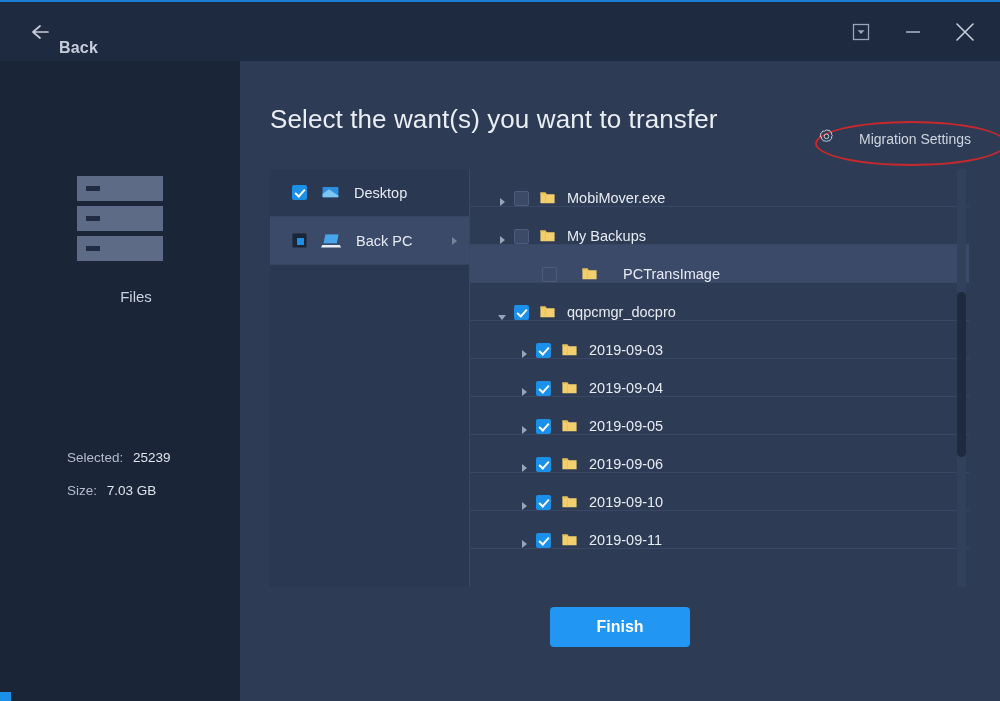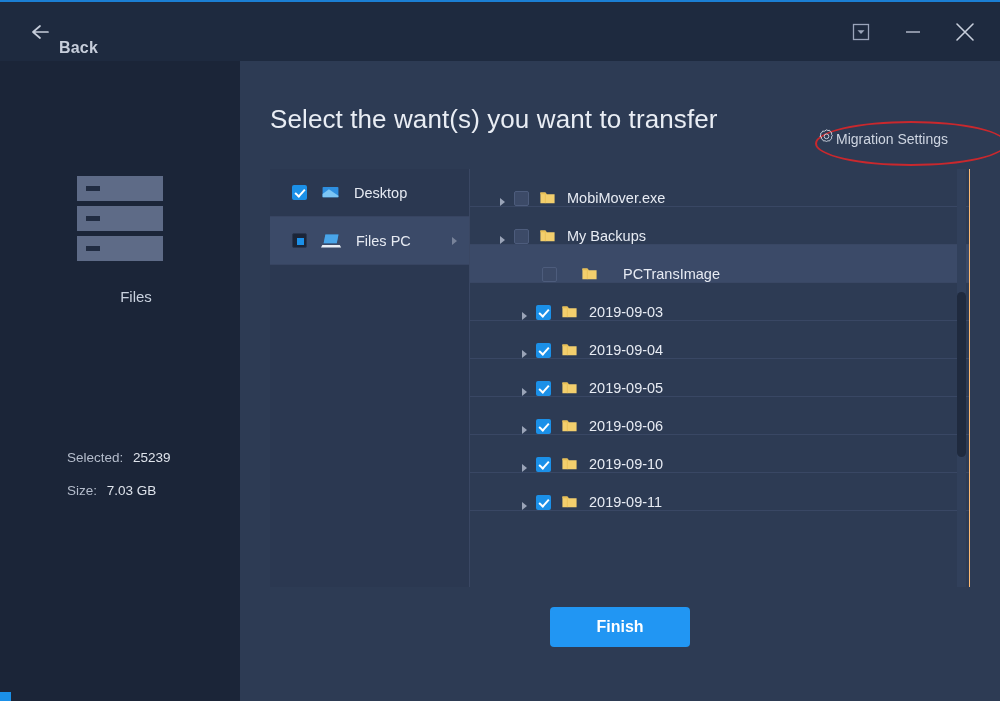--- a/index.html
+++ b/index.html
@@ -64,35 +64,35 @@
   #main {
     position: absolute; left: 240px; top: 59px; width: 760px; height: 642px;
     background: #2d3b54;
   }
   #heading {
     position: absolute; left: 30px; top: 43px;
     color: #e9edf4; font-size: 26px; font-weight: normal; letter-spacing: .1px;
   }
   #migration-settings {
     position: absolute; left: 578px; top: 67px;
-    display: flex; align-items: center; gap: 1px; cursor: pointer;
+    display: flex; align-items: center; gap: 24px; cursor: pointer;
   }
   #migration-settings .ms-label { color: #ced5e1; font-size: 14px; }
   #ms-annotation {
     position: absolute; left: 575px; top: 60px; width: 192px; height: 45px;
     border: 2.5px solid #c9282d; border-radius: 50%;
     pointer-events: none;
   }
 
   
   #browser {
     position: absolute; left: 30px; top: 108px;
     width: 700px; height: 418px;
     display: flex;
-    background: #fdba74;
+    background: #0c4a6e;
   }
   #tree {
     width: 200px; height: 418px;
     background: #2b3851;
     border-right: 1px solid #3a4763;
     overflow: hidden;
   }
   .tree-row {
     position: relative;
     height: 48px; display: flex; align-items: center;
@@ -275,21 +275,21 @@
           </div>
           <div class="tree-row selected">
             <span class="cb partial"></span>
             <span style="display: flex; margin-left: 14px;">
               <svg width="21" height="21" viewBox="0 0 24 24">
                 <path d="M5 5h15l-2 10H3Z" fill="#2e8fe0"></path>
                 <path d="M5 5h15l-2 10H3Z" fill="#5cb4ef" opacity=".6"></path>
                 <path d="M1.5 17h20l1.5 3H0Z" fill="#e8eef5"></path>
               </svg>
             </span>
-            <span class="t-label">Files PC</span>
+            <span class="t-label">Back PC</span>
             <span class="tri-right t-chevron dim"></span>
           </div>
         </div>
 
       <div id="list">
         <div class="list-row">
             <div style="width: 24px;"></div>
             <div class="arrow-slot">
               <span class="tri-right"></span>
             </div>
@@ -337,20 +337,39 @@
                 <svg width="17" height="17" viewBox="0 0 24 24">
                   <path d="M2 5h7l2 2.4h11V20H2Z" fill="#f3cf6d"></path>
                   <path d="M2 5h7l2 2.4H2Z" fill="#e8bf55"></path>
                   <path d="M8.2 7.4h1.4V20H8.2Z" fill="#e0b648" opacity=".55"></path>
                 </svg>
               </span>
             </div>
             <span class="r-label">PCTransImage</span>
           </div>
           <div class="list-row">
+            <div style="width: 24px;"></div>
+            <div class="arrow-slot">
+              <span class="tri-down"></span>
+            </div>
+            <div class="cb-slot">
+              <span class="cb checked"></span>
+            </div>
+            <div class="fi-slot">
+              <span style="display: flex;">
+                <svg width="17" height="17" viewBox="0 0 24 24">
+                  <path d="M2 5h7l2 2.4h11V20H2Z" fill="#f3cf6d"></path>
+                  <path d="M2 5h7l2 2.4H2Z" fill="#e8bf55"></path>
+                  <path d="M8.2 7.4h1.4V20H8.2Z" fill="#e0b648" opacity=".55"></path>
+                </svg>
+              </span>
+            </div>
+            <span class="r-label">qqpcmgr_docpro</span>
+          </div>
+          <div class="list-row">
             <div style="width: 46px;"></div>
             <div class="arrow-slot">
               <span class="tri-right"></span>
             </div>
             <div class="cb-slot">
               <span class="cb checked"></span>
             </div>
             <div class="fi-slot">
               <span style="display: flex;">
                 <svg width="17" height="17" viewBox="0 0 24 24">

